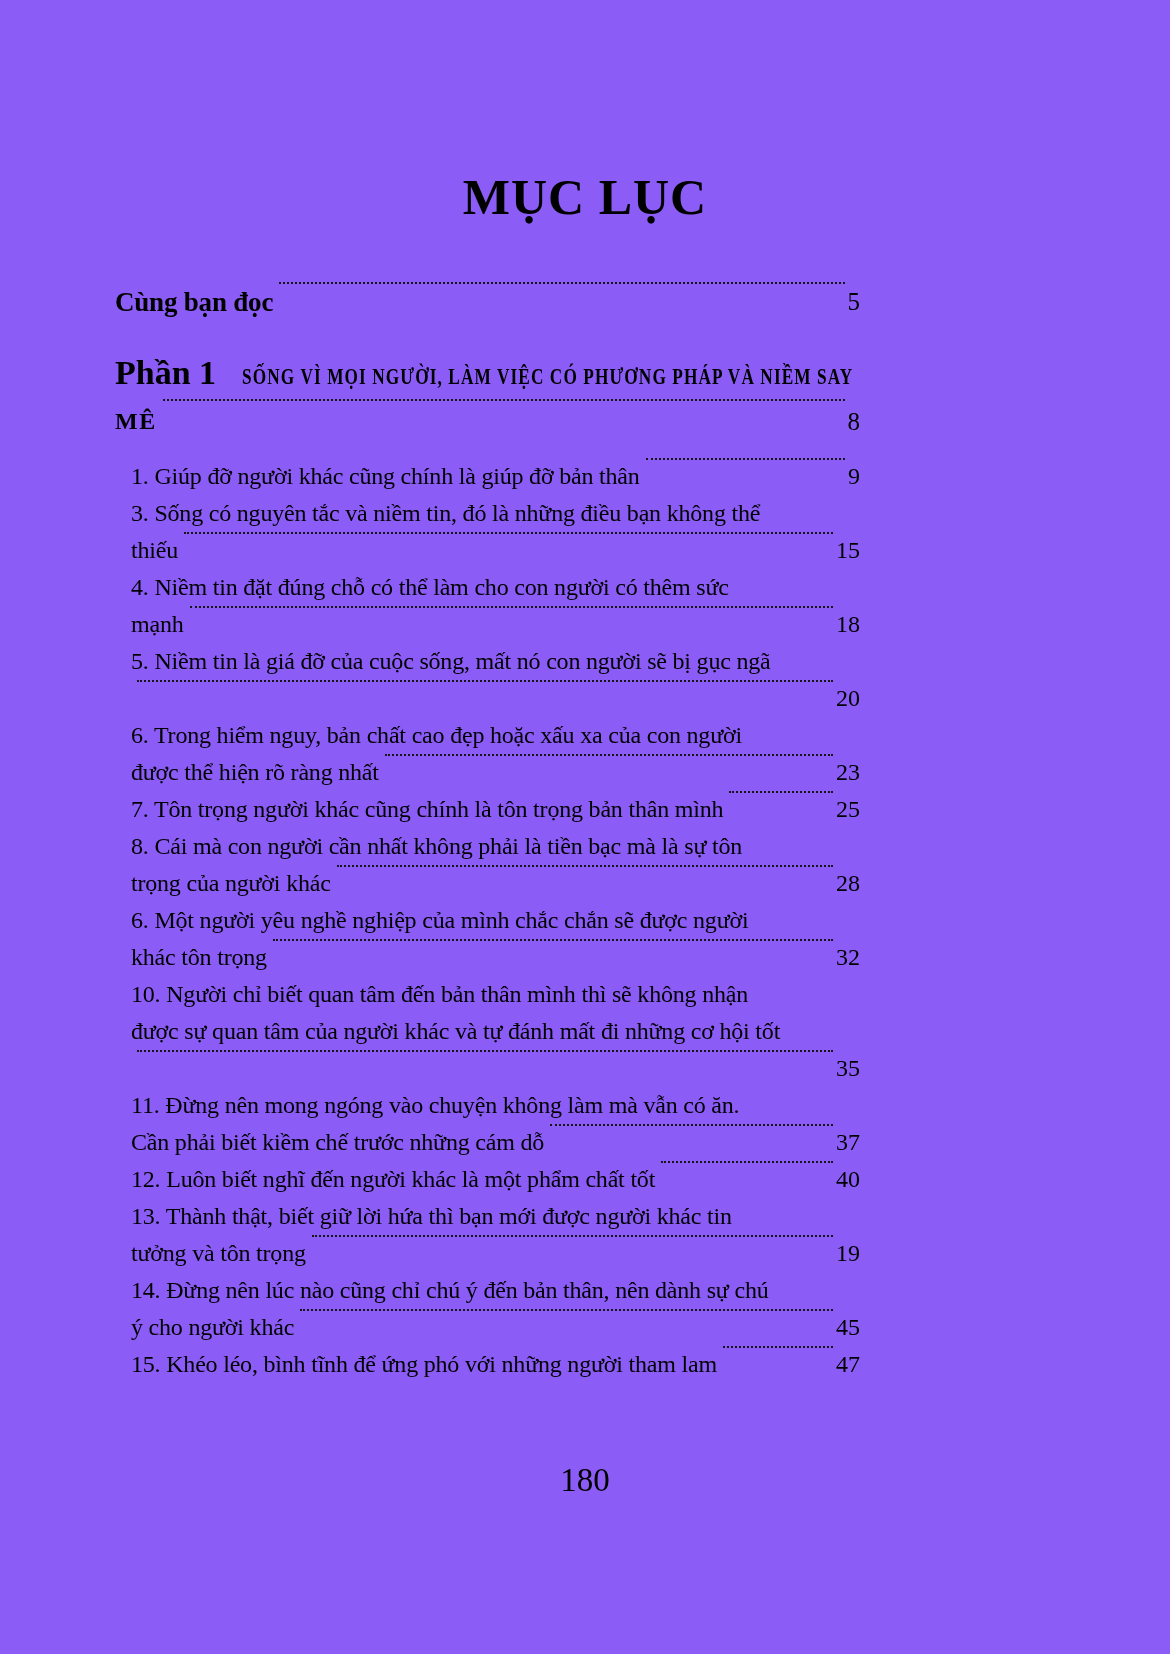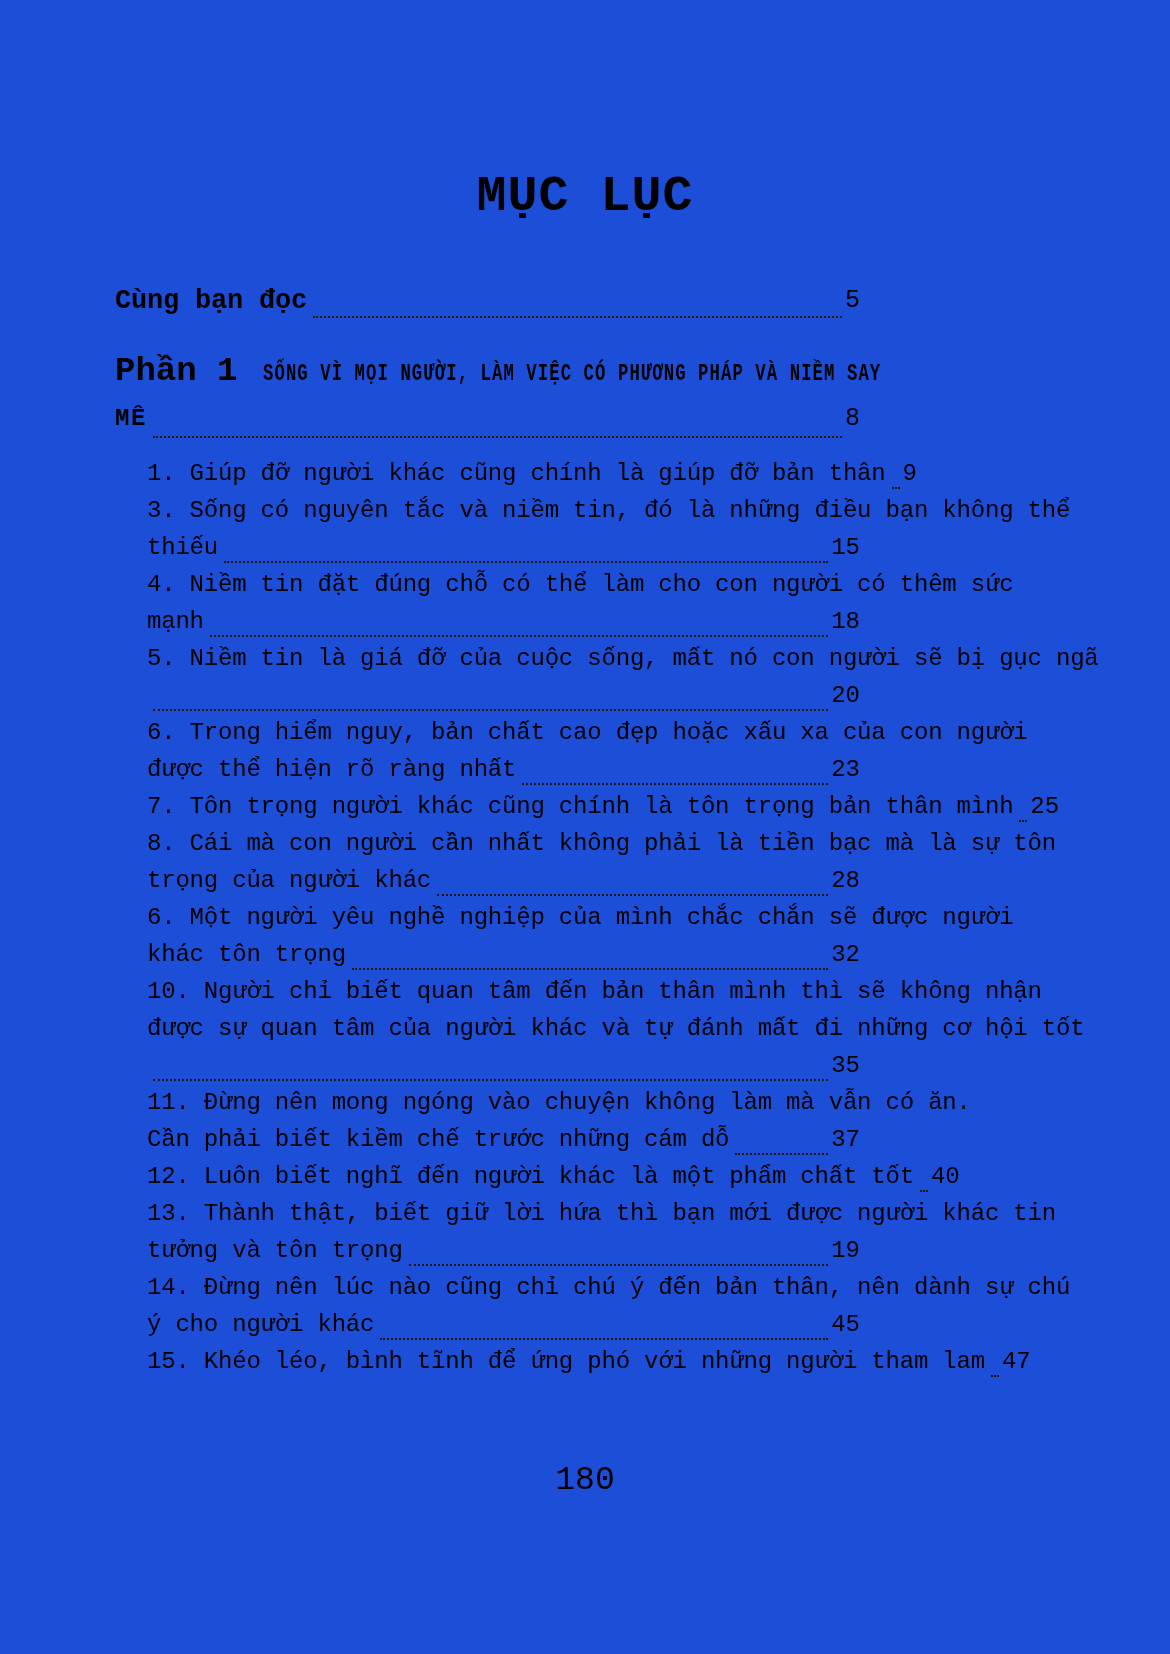--- a/index.html
+++ b/index.html
@@ -3,23 +3,23 @@
 <meta charset="utf-8">
 <style>
   html, body {
     margin: 0;
     padding: 0;
     background: #ffffff;
   }
   .doc-page {
     width: 1170px;
     height: 1654px;
-    background: #1d4ed8;
+    background: #8b5cf6;
     color: #000000;
-    font-family: Liberation Mono, monospace;
+    font-family: Liberation Serif, serif;
     position: relative;
     overflow: hidden;
   }
   .doc-title {
     margin: 0;
     padding-top: 168px;
     text-align: center;
     font-size: 50px;
     font-weight: bold;
     letter-spacing: 1px;
@@ -31,21 +31,21 @@
   .toc-entry {
     font-size: 24px;
     letter-spacing: -0.2px;
   }
   .entry-line {
     line-height: 37px;
     white-space: nowrap;
   }
   .entry-line.last {
     display: flex;
-    align-items: flex-end;
+    align-items: flex-start;
   }
   .entry-line.last .txt {
     flex: 0 0 auto;
   }
   .leader {
     flex: 1 1 auto;
     min-width: 8px;
     border-bottom: 2.5px dotted #161616;
     margin: 0 3px 3px 6px;
   }
@@ -84,21 +84,21 @@
   .toc-entry.part .txt {
     font-size: 24px;
     letter-spacing: 1.5px;
   }
   .toc-entry.part .entry-line:not(.last) .txt {
     display: inline-block;
     transform: scaleX(0.72);
     transform-origin: 0 100%;
   }
   .toc-entry.item {
-    margin-left: 32px;
+    margin-left: 16px;
   }
   .footer-page-num {
     position: absolute;
     left: 0;
     top: 1462px;
     width: 100%;
     text-align: center;
     font-size: 33px;
   }
 </style>

